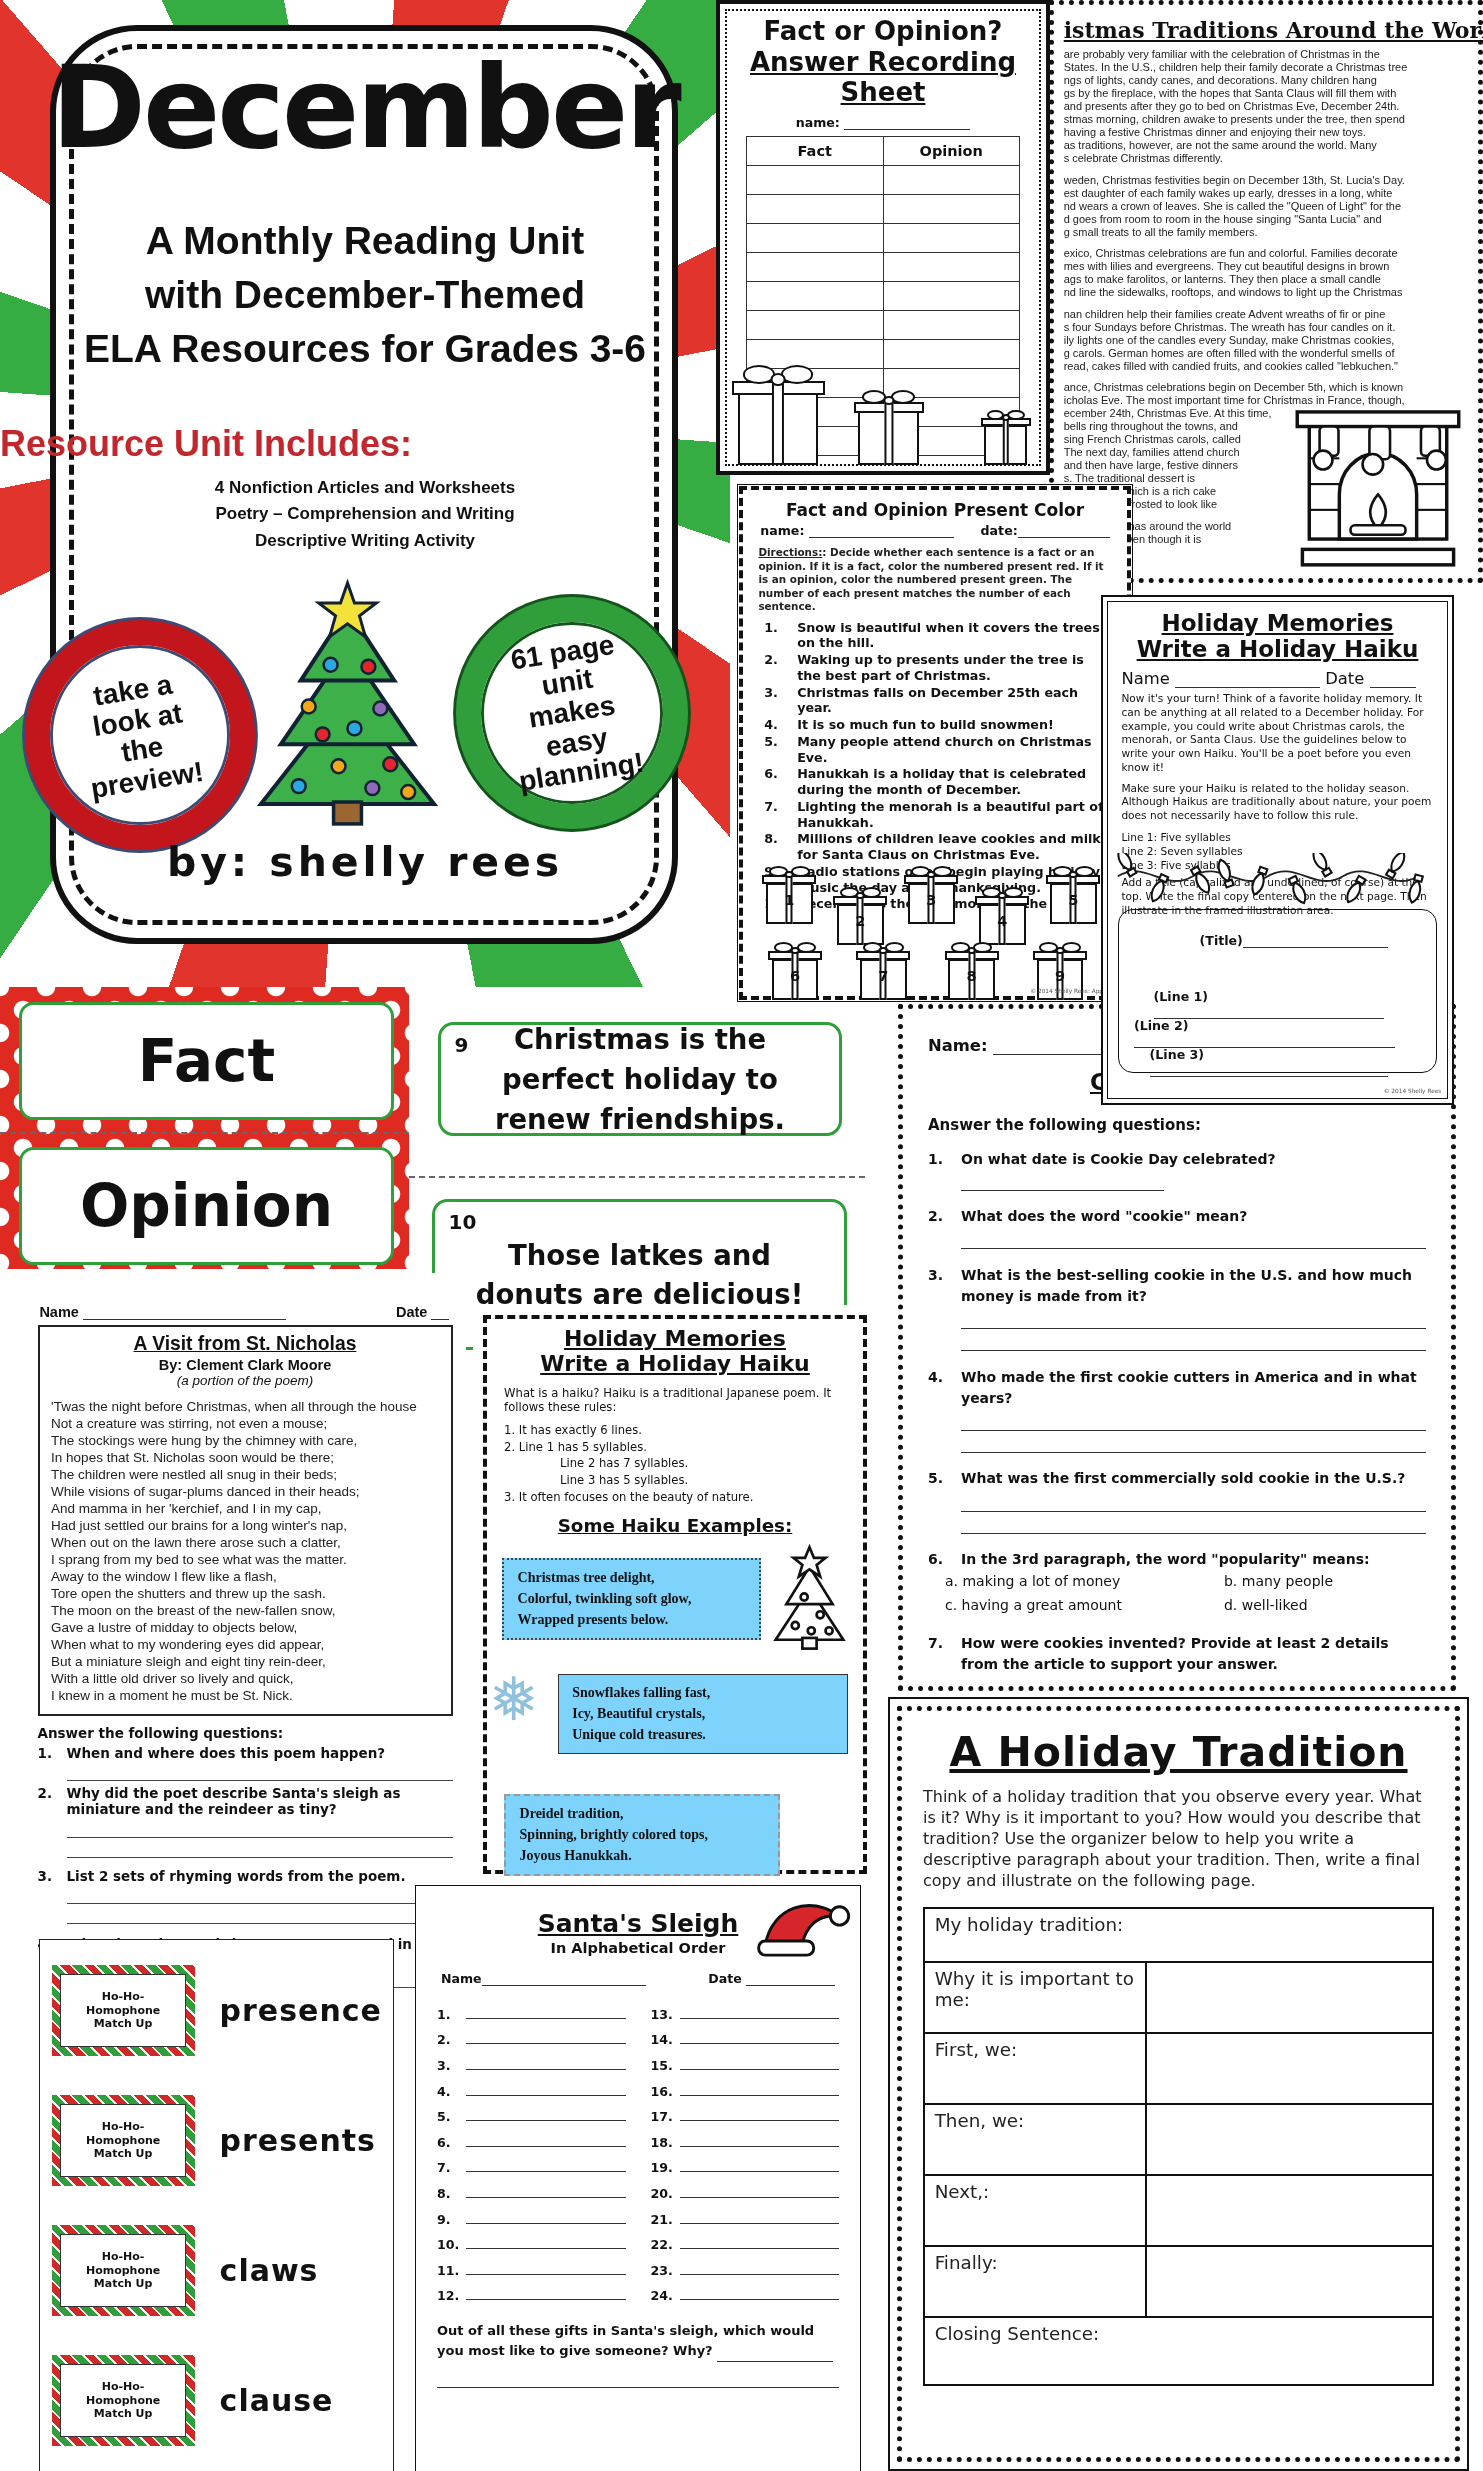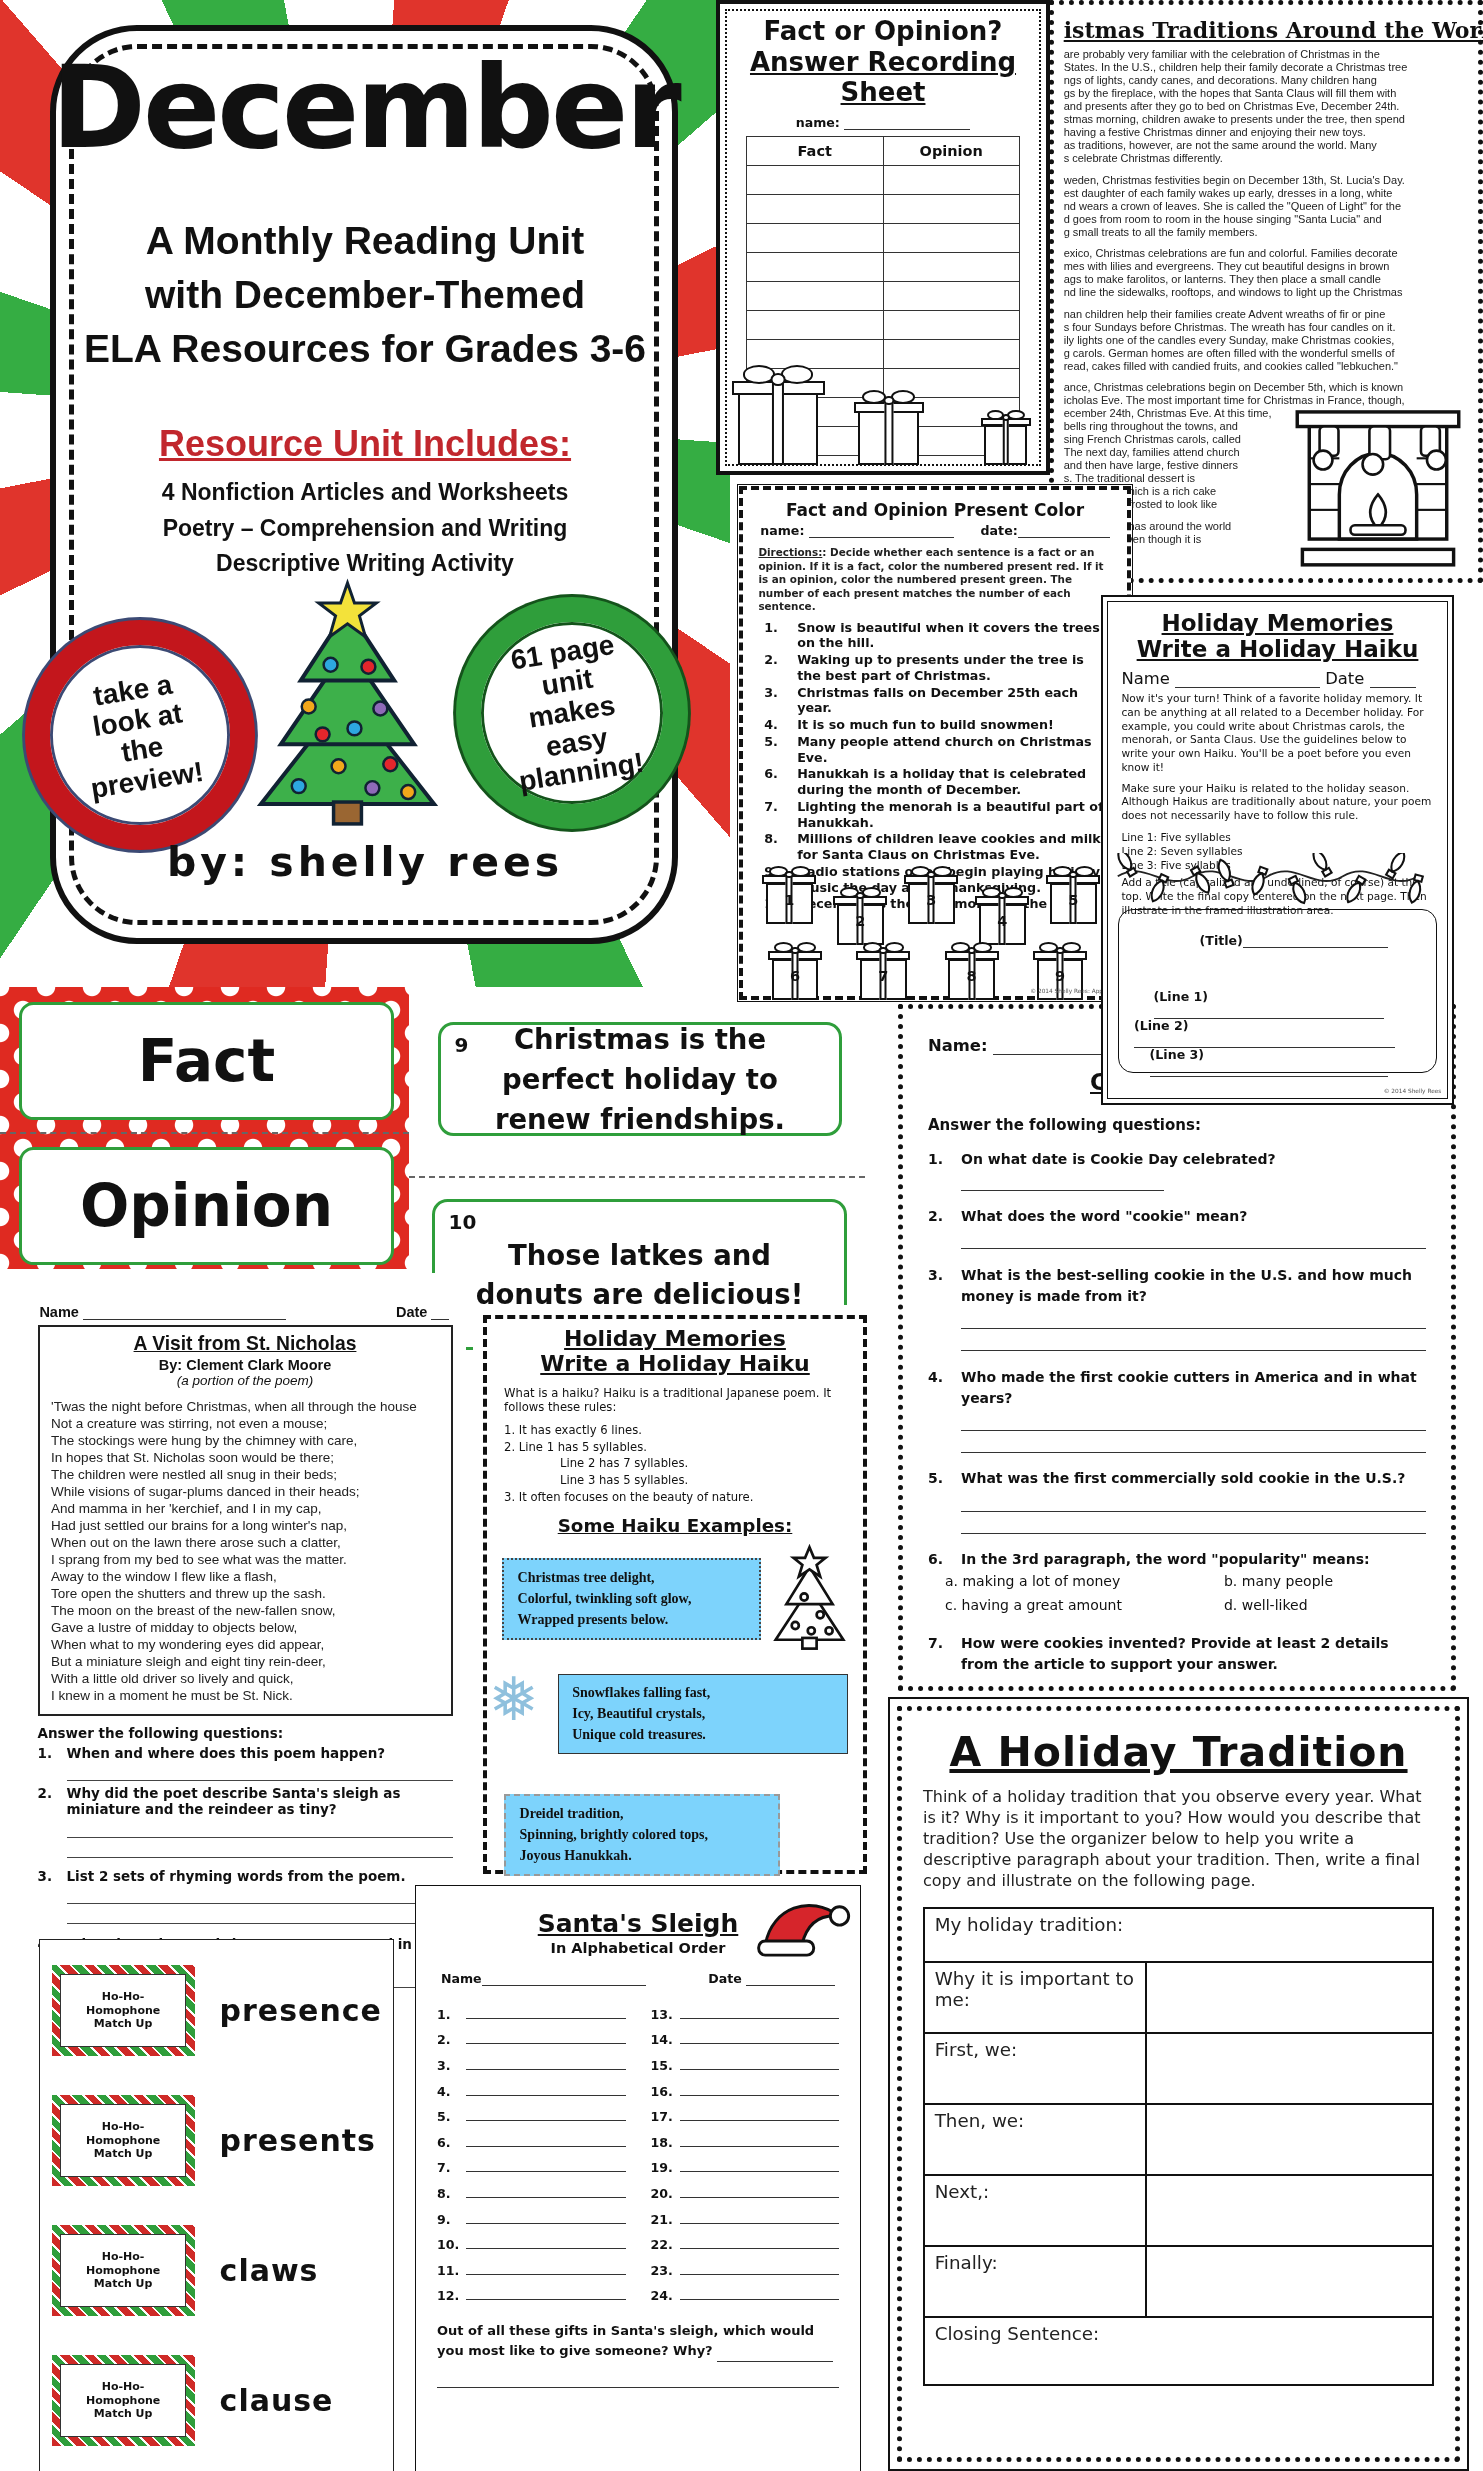--- a/index.html
+++ b/index.html
@@ -14,24 +14,24 @@
   #cover{left:0;top:0;width:730px;height:994px;z-index:10;
     background:repeating-conic-gradient(from 4deg at 50% 42%,
       #e0342c 0deg 15deg,#ffffff 15deg 30deg,#35ad43 30deg 45deg,#ffffff 45deg 60deg);}
   #blob{position:absolute;left:50px;top:25px;width:628px;height:919px;background:#fff;
     border:6.8px solid #111;border-radius:87px;box-sizing:border-box;}
   #blob .dash{position:absolute;inset:12.6px;border:5.8px dashed #111;border-radius:68px;}
   #cover-title{position:absolute;left:0;top:41px;width:100%;text-align:center;
     font-size:114px;font-weight:900;letter-spacing:-2.9px;}
   #cover-sub{position:absolute;left:0;top:214px;width:100%;text-align:center;
     font-size:39px;font-weight:700;line-height:1.38;}
-  #cover-inc-h{position:absolute;left:0;top:423px;width:100%;text-align:center;
-    font-size:36px;font-weight:800;color:#c1272d;text-decoration:underline;}
+  #cover-inc-h{position:absolute;left:0;top:423px;width:100%;text-align:left;
+    font-size:36px;font-weight:800;color:#c1272d;}
   #cover-inc{position:absolute;left:0;top:475px;width:100%;text-align:center;
-    font-size:23px;font-weight:700;line-height:1.55;}
+    font-size:17px;font-weight:700;line-height:1.55;}
   .badge{position:absolute;border-radius:50%;background:#fff;display:flex;align-items:center;
     justify-content:center;text-align:center;box-sizing:border-box;}
   #badge-left{left:25px;top:620px;width:230px;height:230px;border:25px solid #c3161c;
     box-shadow:0 0 0 2.9px #3c4a74, inset 0 0 0 2.9px #3c4a74;}
   #badge-right{left:456px;top:597px;width:232px;height:232px;border:25px solid #2f9e3b;
     box-shadow:0 0 0 2.9px #14531b, inset 0 0 0 2.9px #14531b;}
   .badge span{display:block;width:130px;transform:rotate(-9deg);
     font-size:28px;font-weight:700;line-height:1.08;}
   #cover-tree{position:absolute;left:243px;top:575px;width:209px;height:257px;}
   #byline{position:absolute;left:0;top:838px;width:100%;text-align:center;

